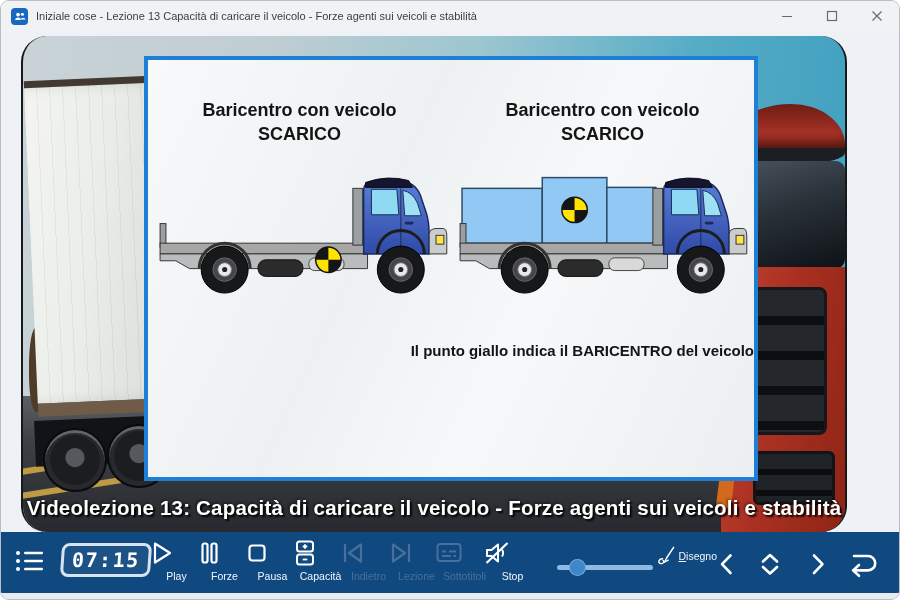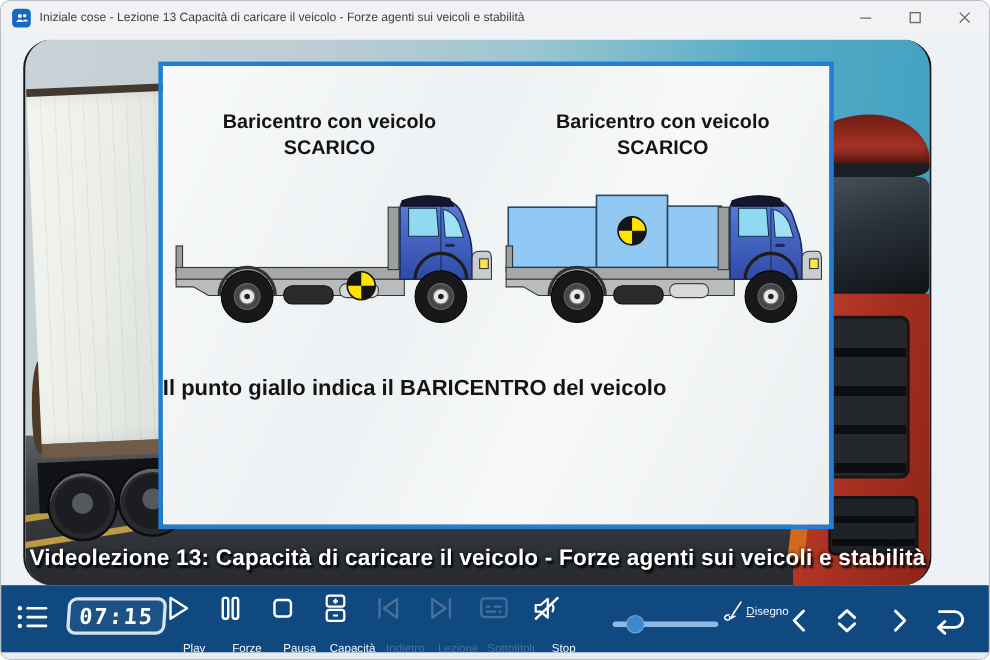--- a/index.html
+++ b/index.html
@@ -56,37 +56,37 @@
     background:linear-gradient(135deg,#e0e6e9,#9aa4ab 55%,#6a737a); }
   .rt-orange { position:absolute; bottom:24px; left:-3px; width:15px; height:36px; background:#d2691e; border-radius:3px; transform:rotate(7deg); }
 
   
   .panel { position:absolute; left:121px; top:20px; width:614px; height:425px; z-index:5;
     border:4px solid #1d7fd6; background:linear-gradient(115deg,#f7f9fa 0%,#eef1f3 38%,#f6f8f9 62%,#eceff1 100%); }
   .panel-headings { display:flex; margin-top:38px; }
   .heading { width:50%; text-align:center; font-weight:bold; font-size:18px; line-height:1.35; color:#141414; }
   .trucks-row { display:flex; justify-content:space-between; margin-top:12px; padding:0 6px; }
   .trucks-row svg { width:294px; height:137px; }
-  .panel-footer { margin-top:46px; text-align:left; font-weight:bold; font-size:20px; color:#141414; }
+  .panel-footer { margin-top:46px; text-align:right; font-weight:bold; font-size:15px; color:#141414; }
 
   
   .vcaption { position:absolute; left:0; right:0; bottom:12px; z-index:6; text-align:center;
     font-weight:bold; font-size:20.5px; color:#ffffff; letter-spacing:.2px;
     text-shadow:2px 2px 2px rgba(0,0,0,.95), -1px -1px 3px rgba(0,0,0,.55); }
 
   
   .controlbar { position:absolute; left:0; right:0; top:531px; height:61px; background:#10497f; z-index:7; }
   .icon-btn { position:absolute; background:transparent; border:0; cursor:default; }
   .btn-list { left:13px; top:15px; }
   .timer { position:absolute; left:60px; top:11px; border:3px solid #d6e4f2; border-radius:8px; padding:2px 8px;
     background:rgba(255,255,255,.05); color:#fff; font-family:"DejaVu Sans Mono", monospace; font-weight:bold;
     font-size:20px; letter-spacing:1.5px; transform:skewX(-4deg); }
   .pbtn-row { position:absolute; left:136px; top:6px; display:flex; }
   .pbtn { width:48px; background:transparent; border:0; display:flex; flex-direction:column; align-items:center; cursor:default; }
-  .pbtn .lbl { margin-top:16px; font-size:10.5px; white-space:nowrap; color:#f2f7ff;padding-left:31px; }
+  .pbtn .lbl { margin-top:2px; font-size:10.5px; white-space:nowrap; color:#f2f7ff;padding-left:31px; }
   .pbtn.disabled .lbl { color:#47719c; }
   .slider { position:absolute; left:556px; top:28px; width:96px; height:15px; }
   .slider .track { position:absolute; left:0; right:0; top:5px; height:5px; border-radius:3px; background:#8fb9e2; }
   .slider .thumb { position:absolute; top:0; width:15px; height:15px; border-radius:50%; background:#3e87cb; box-shadow:0 0 0 1px #76a9d9; }
   .btn-disegno { left:654px; top:8px; width:62px; display:flex; flex-direction:row; align-items:center; }
   .btn-disegno .lbl { margin-top:1px; font-size:10.5px; color:#f2f7ff; }
   .underl { text-decoration:underline; }
   .nav-l { left:710px; top:17px; } .nav-ud { left:752px; top:17px; } .nav-r { left:802px; top:17px; } .nav-ret { left:842px; top:16px; }
 
   .bottom-strip { position:absolute; left:0; right:0; top:592px; height:8px; background:#e7ecf1; }

